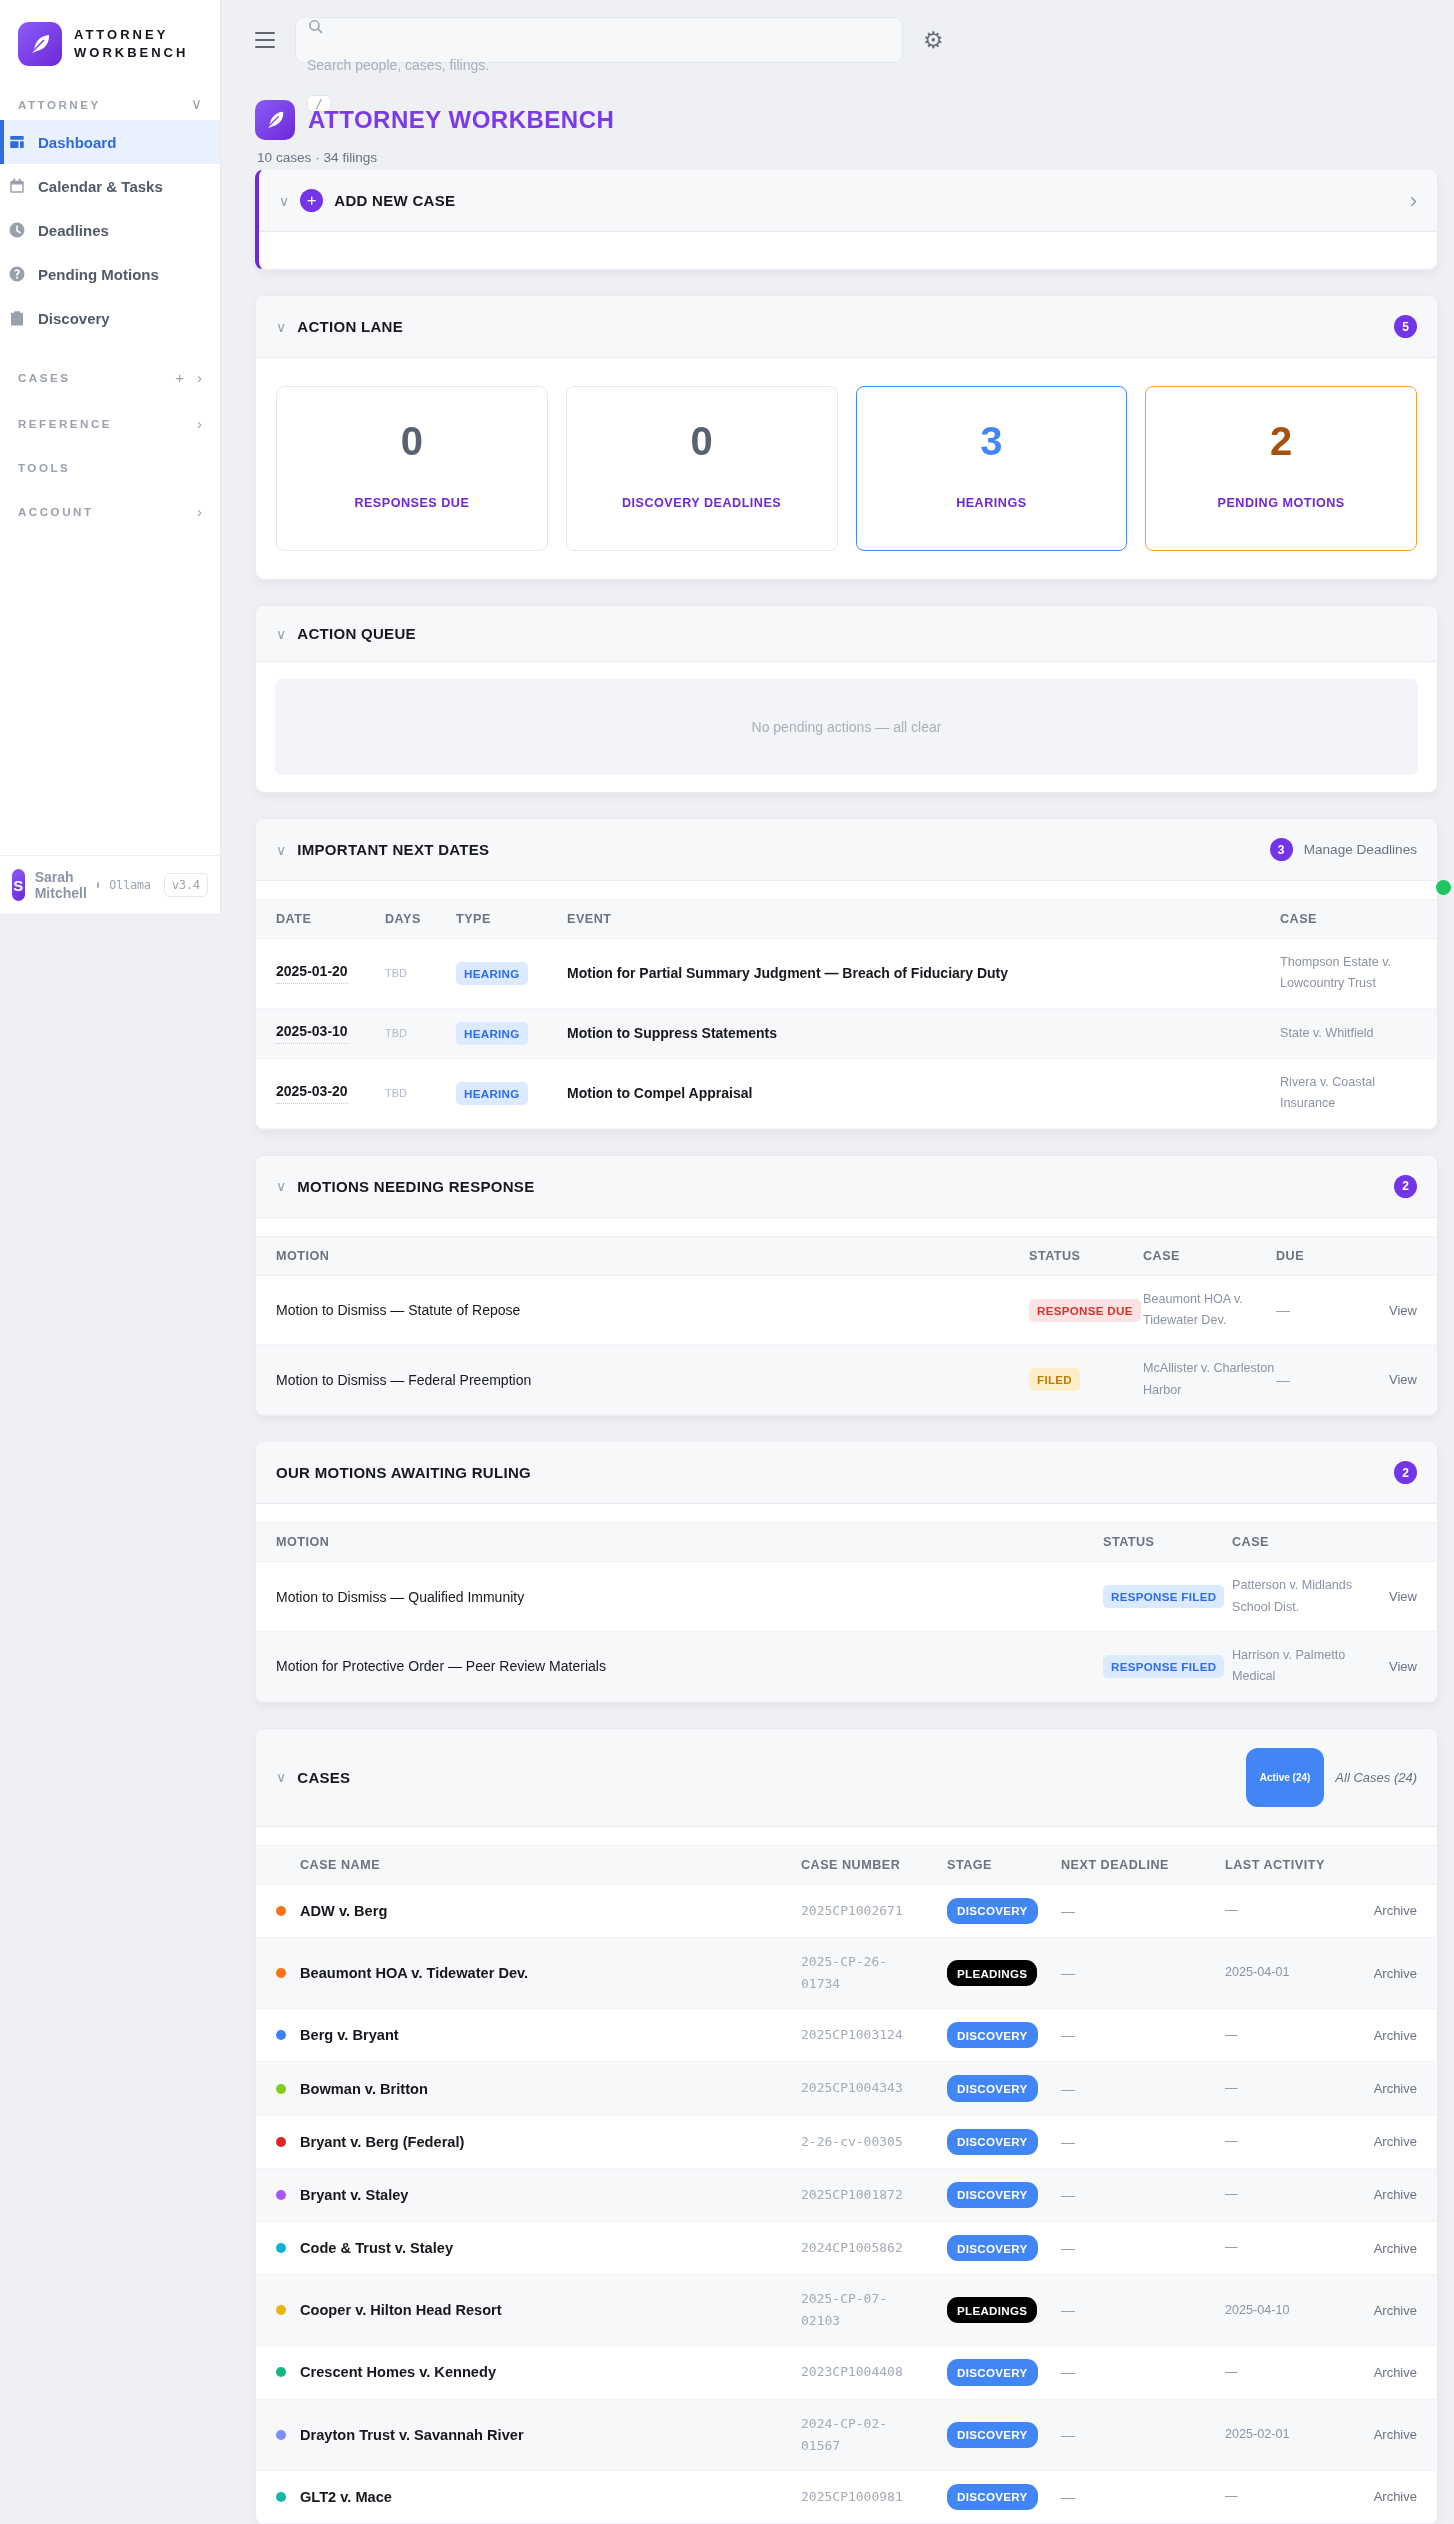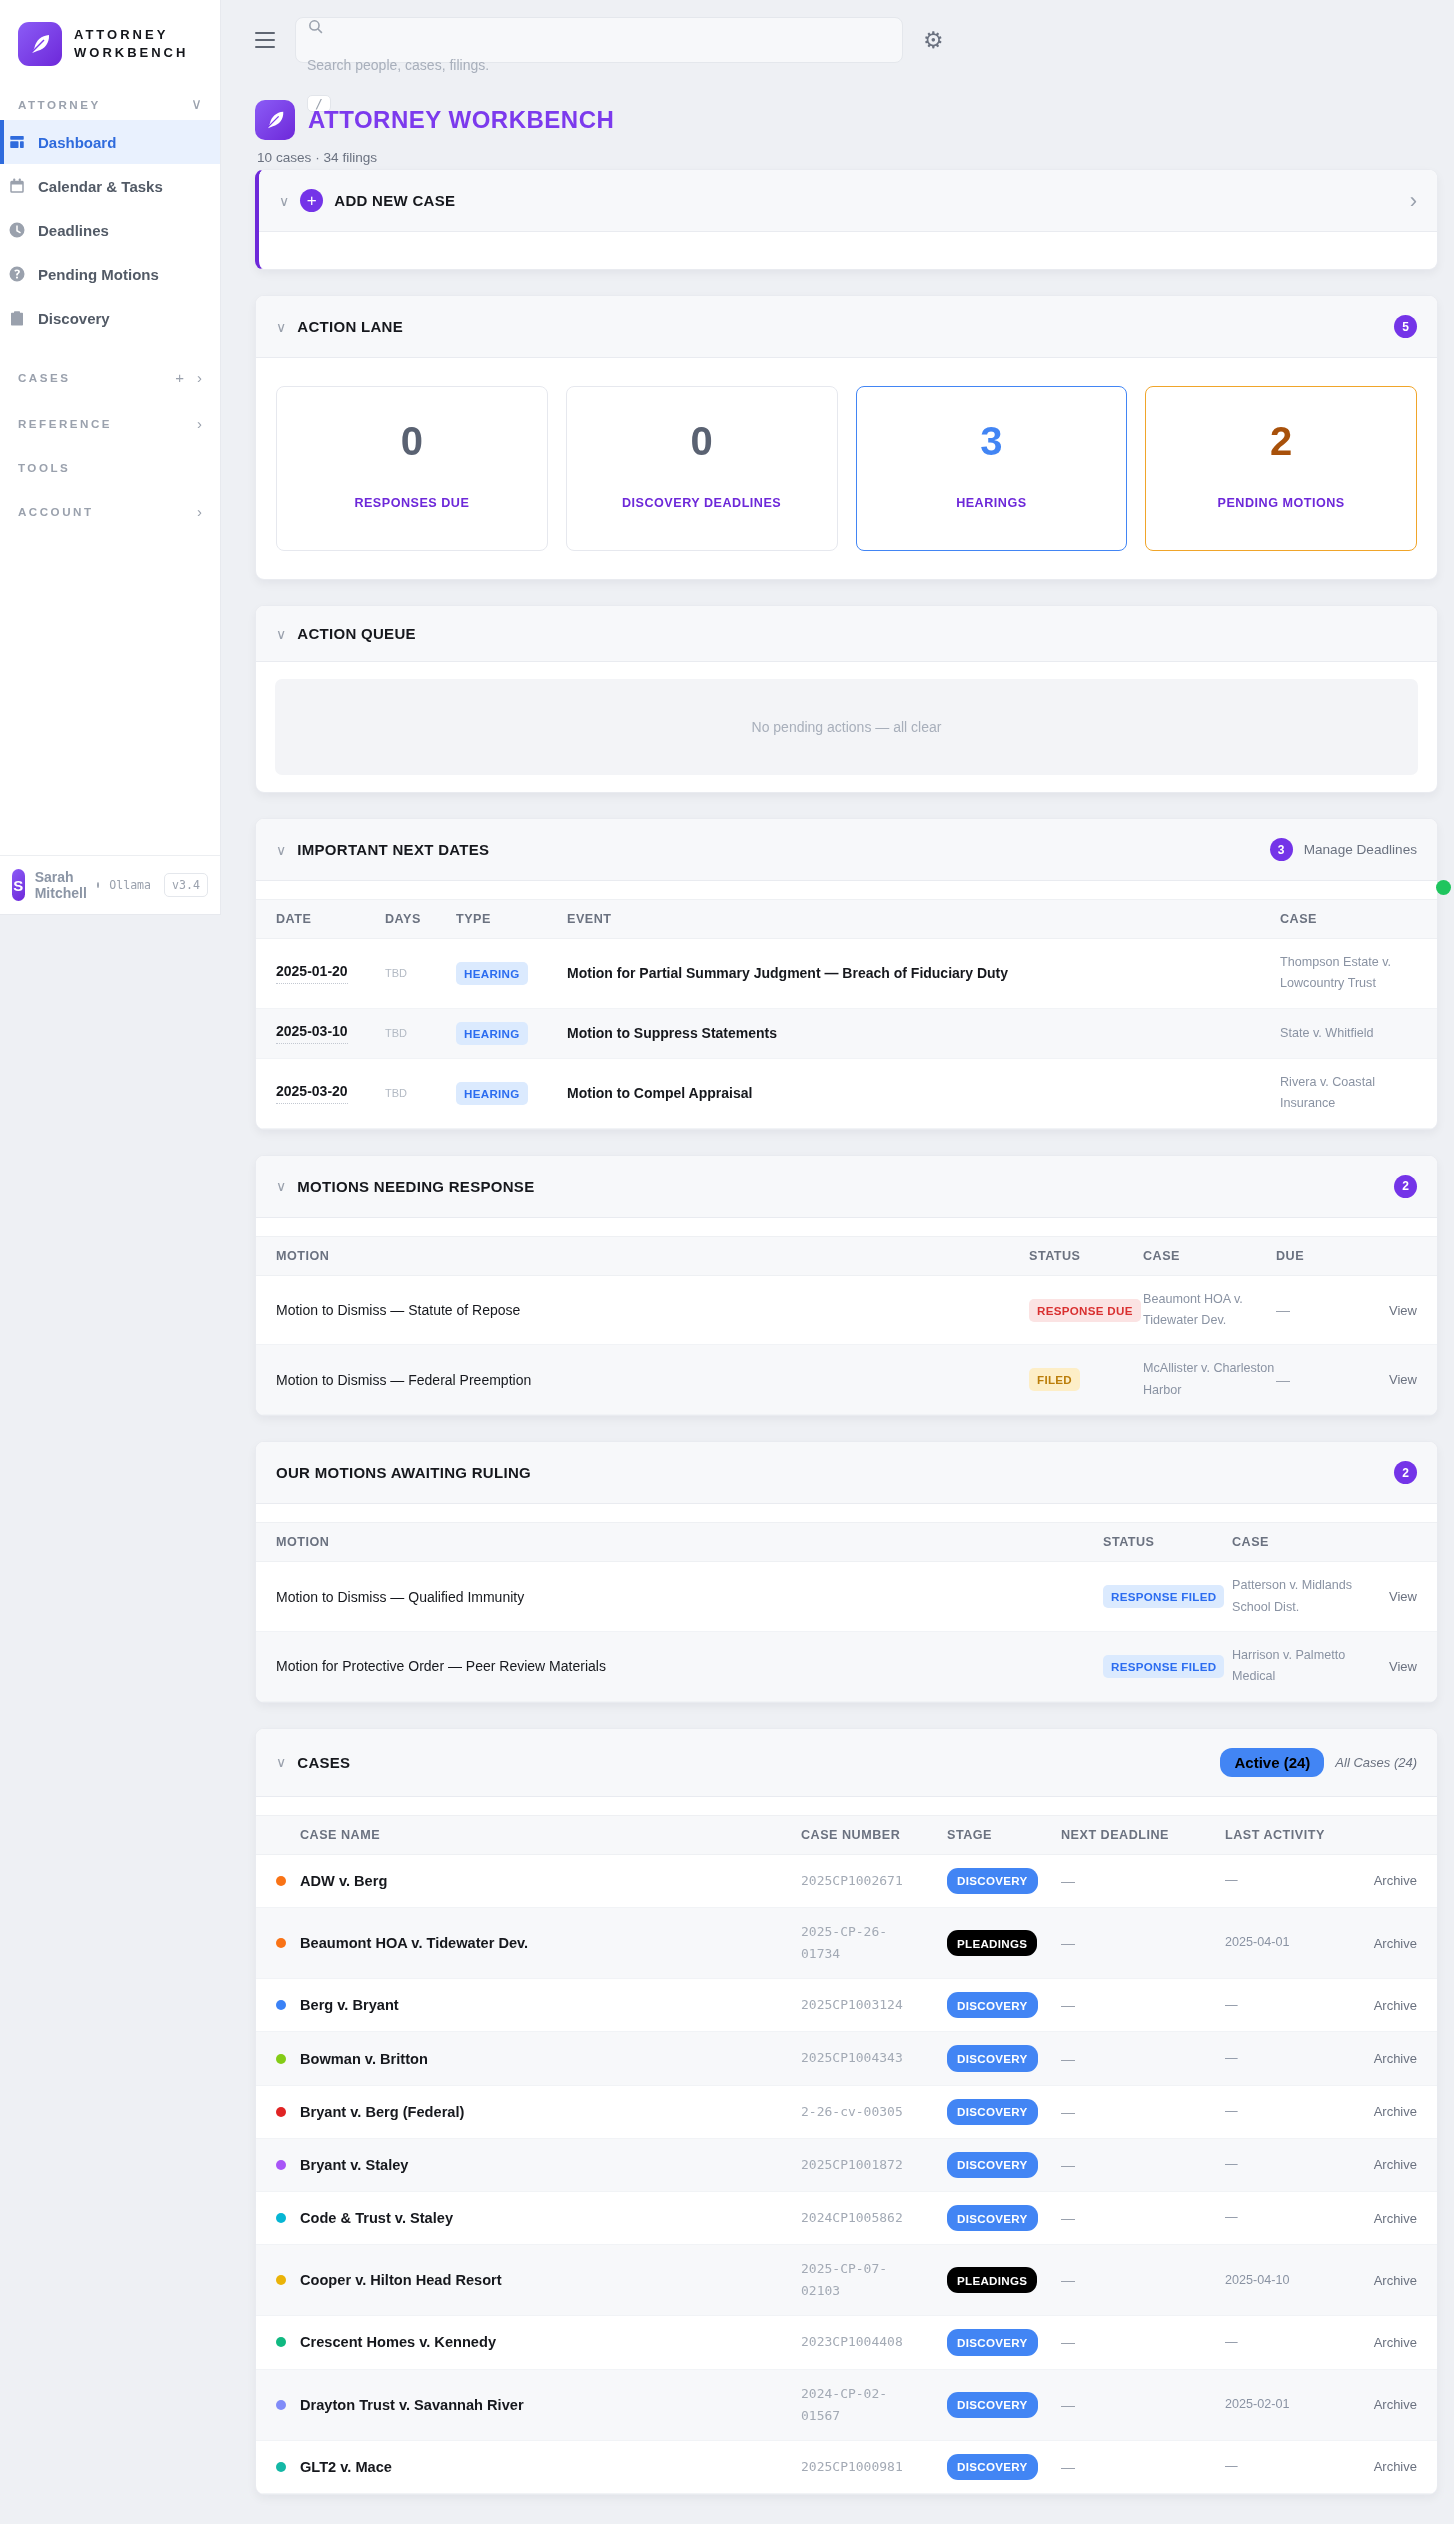--- a/index.html
+++ b/index.html
@@ -113,21 +113,21 @@
   .badge-lt.response-filed { background:#dbeafe; color:#2b6cf0; }
 
   .pill { display:inline-block; font-size:11.6px; font-weight:800; color:#fff; border-radius:11px; padding:6.6px 10px;
           letter-spacing:0.3px; text-align:center; }
   .pill.discovery { background:#4285f4; }
   .pill.pleadings { background:#000000; }
 
   .case-dot { width:10px; height:10px; border-radius:50%; flex:0 0 auto; }
   .case-name-cell { display:flex; align-items:center; gap:14px; font-size:14.6px; font-weight:600; }
   .case-num { font-family:"DejaVu Sans Mono", monospace; font-size:13px; color:#a3aab5; max-width:106px; line-height:1.7; }
-  .filter-pill { background:#4285f4; color:#000000; font-size:15px; font-weight:700; border-radius:12px; padding:6px 14px; cursor:pointer; }
+  .filter-pill { background:#4285f4; color:#ffffff; font-size:10px; font-weight:700; border-radius:12px; padding:24px 14px; cursor:pointer; }
   .filter-plain { font-size:13px; color:#6b7280; cursor:pointer;font-style:italic; }
 
   .float-dot { position:absolute; right:3px; top:880px; width:15px; height:15px; border-radius:50%; background:#1fc55e; }
 </style>
 </head>
 <body>
 
 <div class="page">
 
   <aside class="sidebar">

